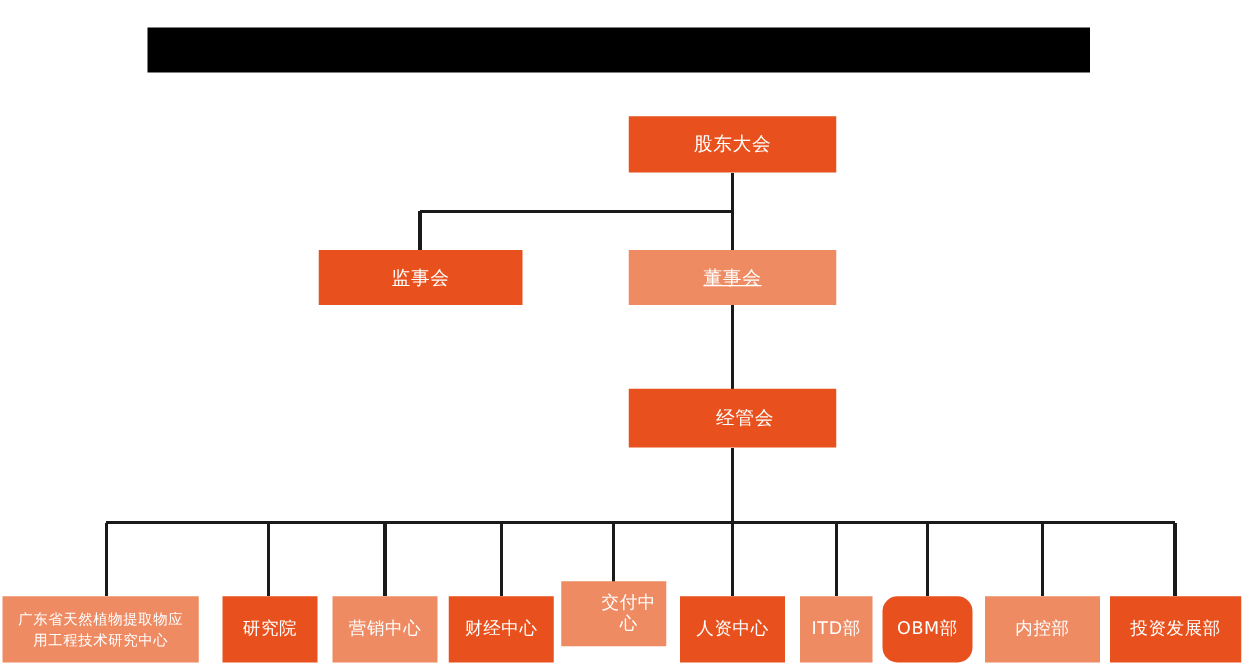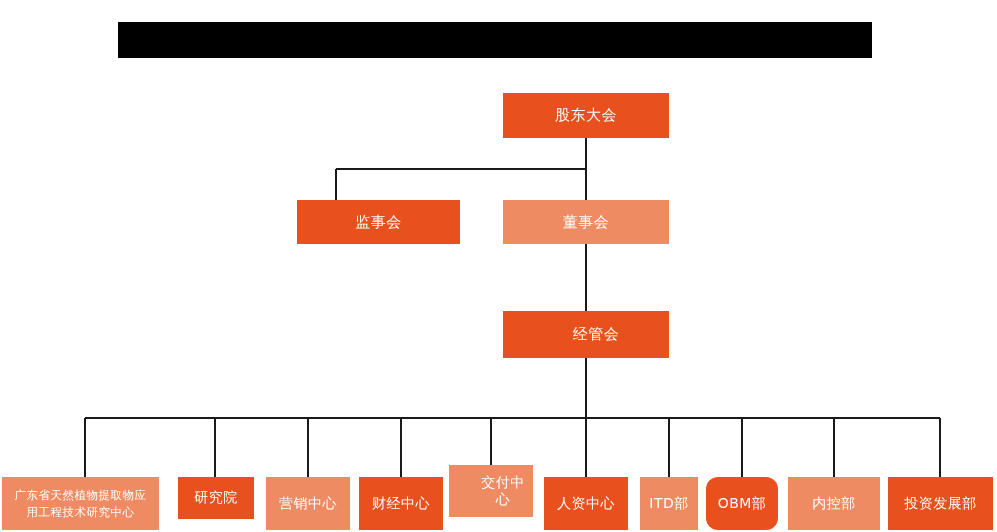--- a/index.html
+++ b/index.html
@@ -95,38 +95,38 @@
       <line x1="742" y1="418" x2="742" y2="477"></line>
       <line x1="834" y1="418" x2="834" y2="477"></line>
       <line x1="940" y1="418" x2="940" y2="477"></line>
     </g>
   </svg>
 
   <div class="node dark tier-top" style="left:503px; top:93px; width:166px; height:45px;">
     <span class="label">股东大会</span>
   </div>
 
-  <div class="node dark tier-mid" style="left:255px; top:200px; width:163px; height:44px;margin-left:42px;">
+  <div class="node dark tier-mid" style="left:255px; top:200px; width:163px; height:44px;">
     <span class="label">监事会</span>
   </div>
 
-  <div class="node light tier-mid" style="left:503px; top:200px; width:166px; height:44px;">
+  <div class="node light tier-mid" style="left:503px; top:200px; width:166px; height:44px;text-decoration:underline;">
     <span class="label">董事会</span>
   </div>
 
   <div class="node dark tier-mid" style="left:503px; top:311px; width:166px; height:47px;padding-left:20px;">
     <span class="label">经管会</span>
   </div>
 
   <div class="node light tier-leaf-small" style="left:2px; top:477px; width:157px; height:53px;">
     <span class="label">广东省天然植物提取物应
 用工程技术研究中心</span>
   </div>
 
-  <div class="node dark tier-leaf" style="left:178px; top:477px; width:76px; height:42px;">
+  <div class="node dark tier-leaf" style="left:178px; top:477px; width:76px; height:53px;">
     <span class="label">研究院</span>
   </div>
 
   <div class="node light tier-leaf" style="left:266px; top:477px; width:84px; height:53px;justify-content:center;">
     <span class="label">营销中心</span>
   </div>
 
   <div class="node dark tier-leaf" style="left:359px; top:477px; width:84px; height:53px;">
     <span class="label">财经中心</span>
   </div>

